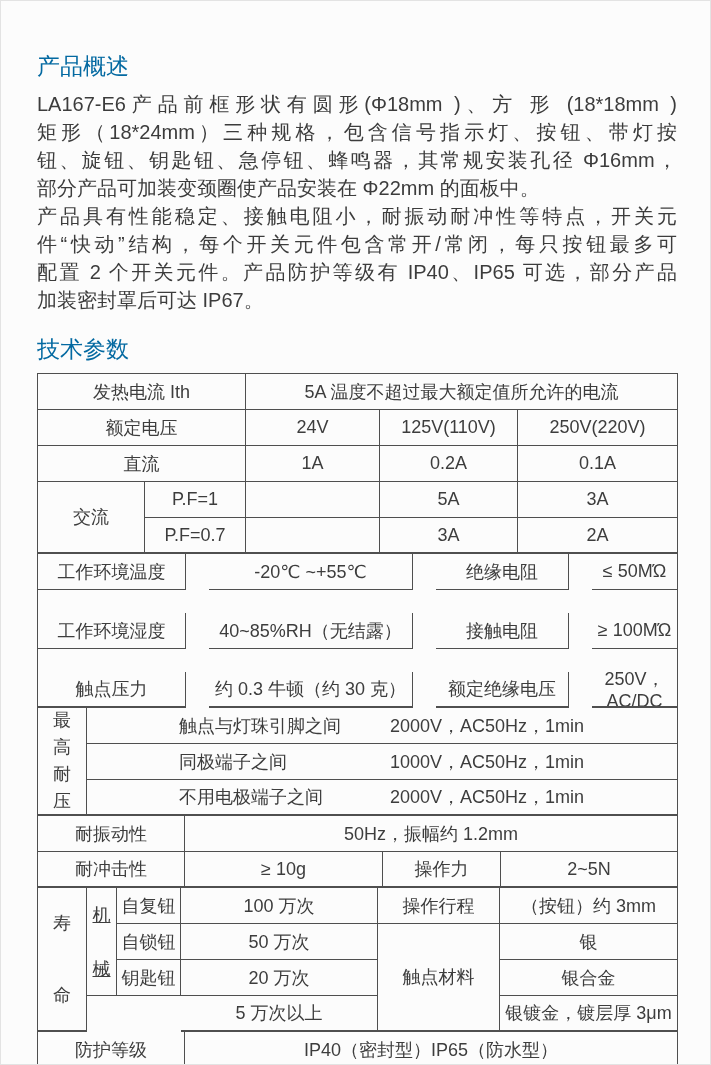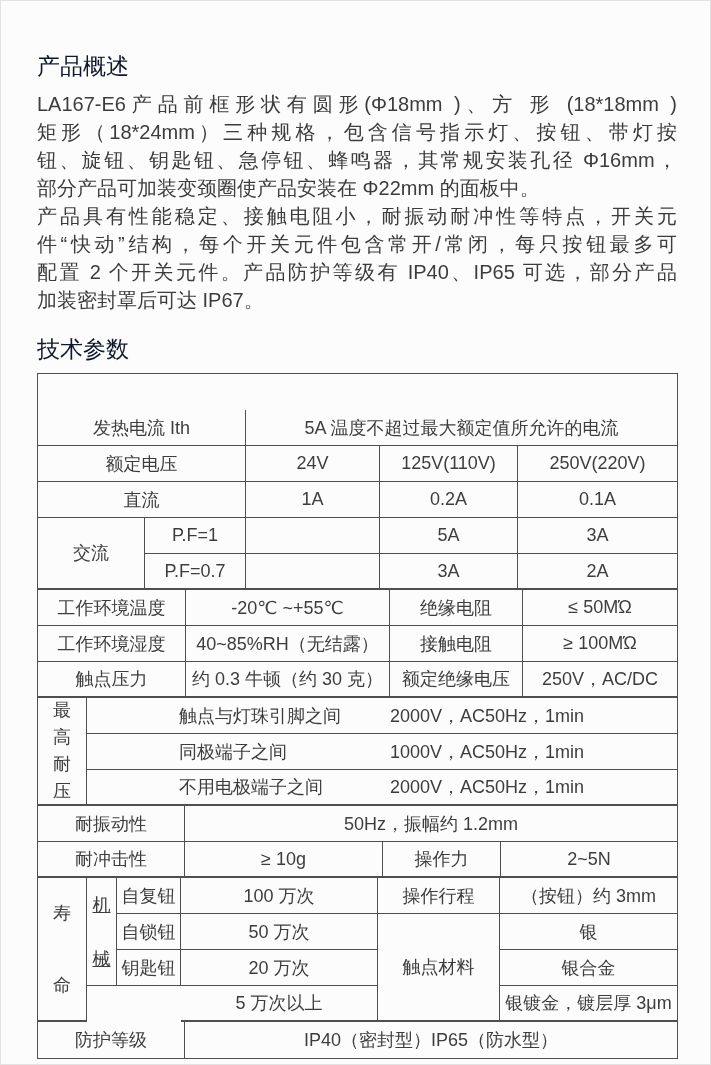--- a/index.html
+++ b/index.html
@@ -11,41 +11,41 @@
     border:1px solid #e3e3e3;
     box-sizing:border-box;
     font-family:"Liberation Sans","DejaVu Sans",sans-serif;
     color:#3d3d3d;
     overflow:hidden;
   }
   .content { padding:50px 35px 0 36px; }
 
   .doc-heading {
     font-size:23px; font-weight:500; line-height:30px;
-    margin:0 0 9px 0; color:#0f172a;
+    margin:0 0 9px 0; color:#0369a1;
   }
   .specs-heading { margin-top:20px; margin-bottom:9px; }
 
   .para { width:640px; }
   .pline {
     font-size:20px; line-height:28px; color:#3c3c3c;
     text-align:justify; text-align-last:justify;
     white-space:normal;
   }
   .pline.end { text-align-last:left; }
 
   
   .tbl {
     width:641px;
     border:1px solid #4f4f4f;
     box-sizing:border-box;
   }
   .sec { display:grid; grid-auto-rows:36px; }
-  .secA { grid-template-columns:107px 101px 134px 138px 1fr;margin-top:36px; }
-  .secB { grid-template-columns:148px 204px 133px 1fr; }
+  .secA { grid-template-columns:107px 101px 134px 138px 1fr; }
+  .secB { grid-template-columns:148px 204px 133px 1fr;gap:23px; }
   .secC { grid-template-columns:49px 301px 1fr; }
   .secD { grid-template-columns:147px 1fr; }
   .secE { grid-template-columns:147px 198px 118px 1fr; }
   .secF { grid-template-columns:49px 30px 64px 197px 122px 1fr; }
   .secG { grid-template-columns:147px 1fr; }
 
   .cell {
     display:flex; align-items:center; justify-content:center;
     border-right:1px solid #4f4f4f;
     border-bottom:1px solid #4f4f4f;

